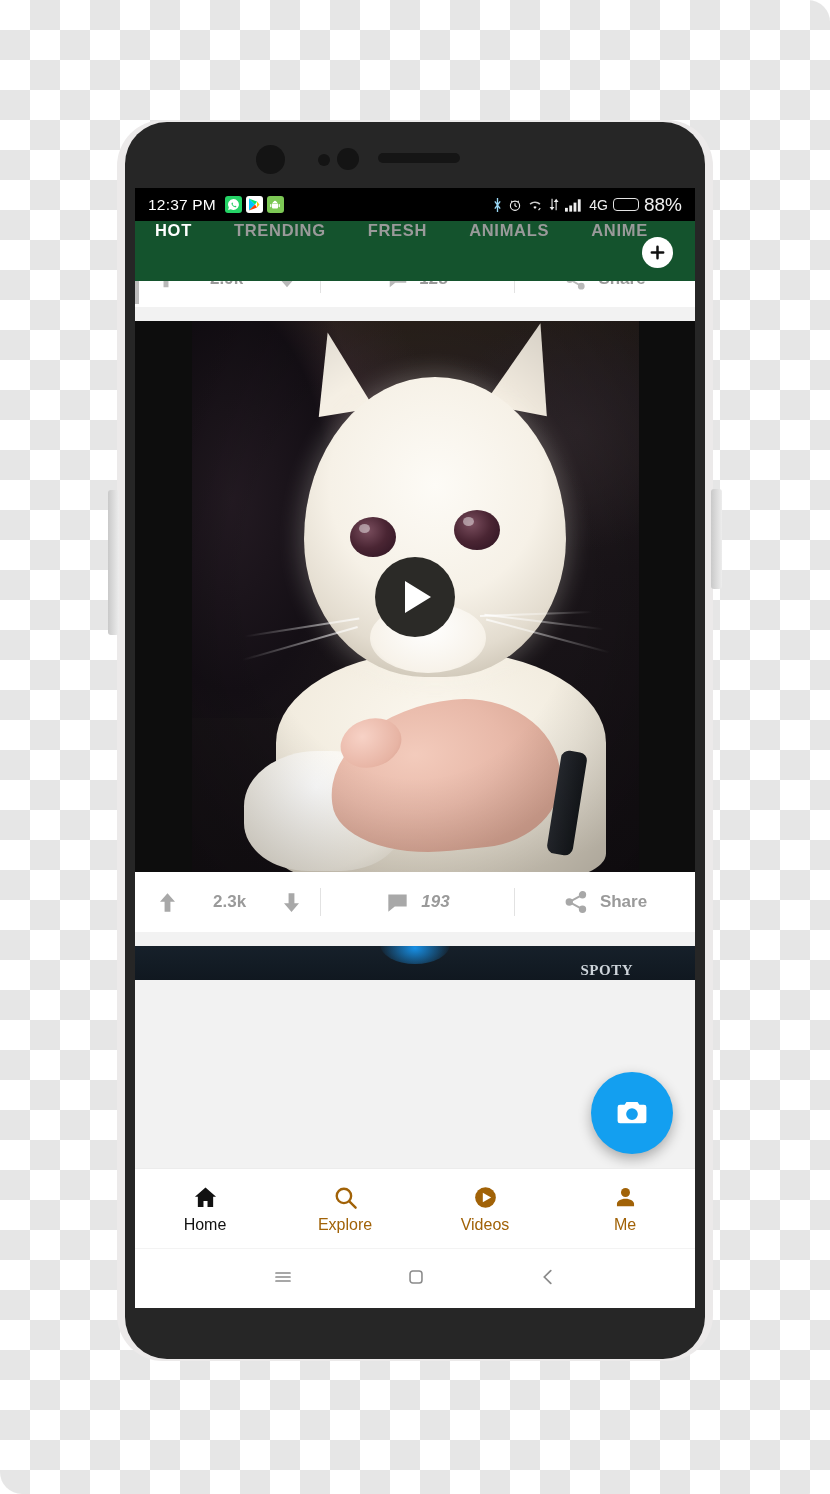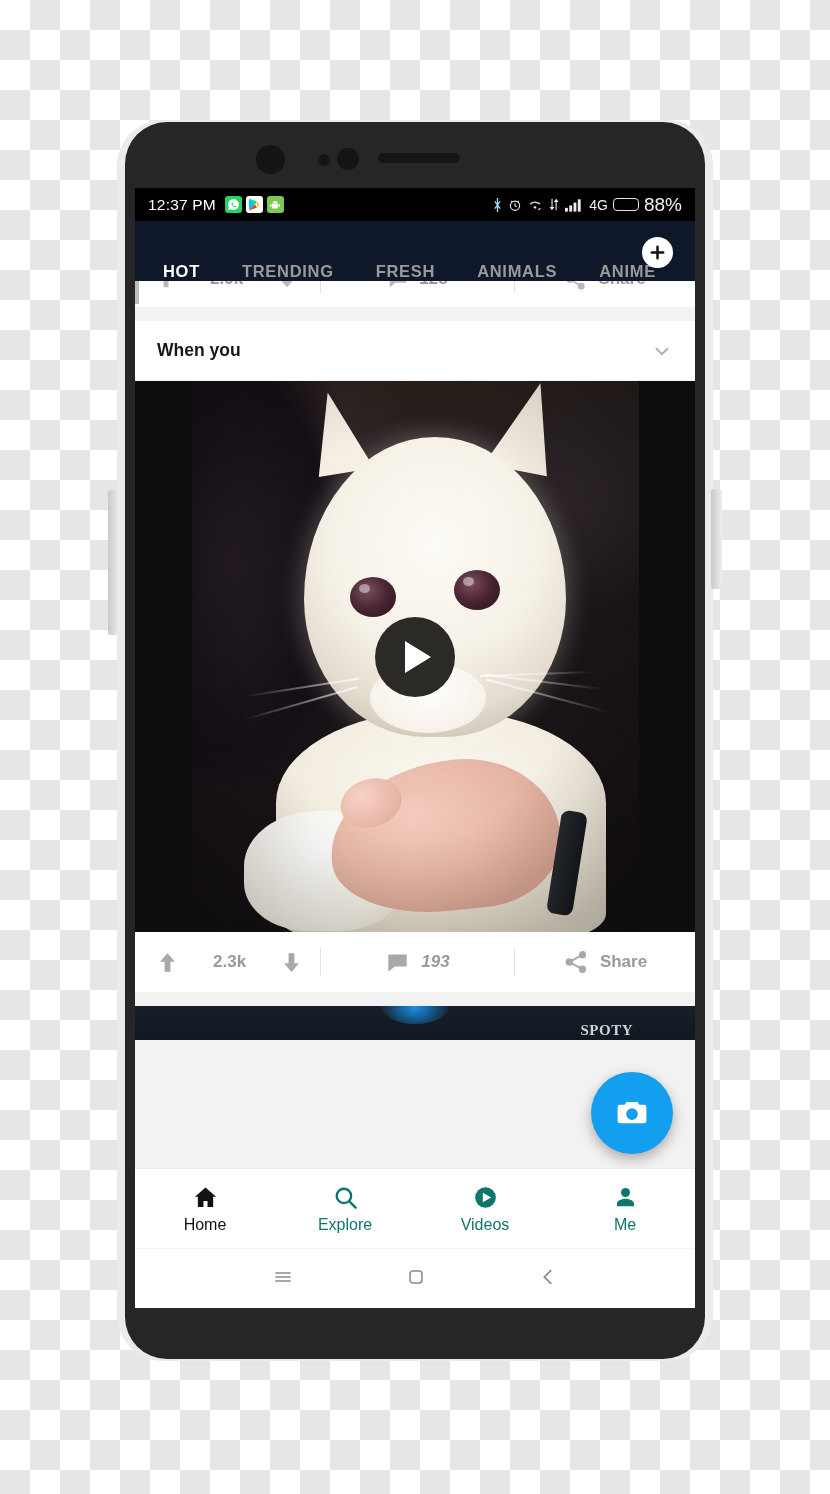--- a/index.html
+++ b/index.html
@@ -13,20 +13,21 @@
   
   #canvas {
     position:relative;
     width:830px; height:1494px;
     background-color:#ffffff;
     background-image:
       linear-gradient(45deg,#e6e6e6 25%,transparent 25%,transparent 75%,#e6e6e6 75%),
       linear-gradient(45deg,#e6e6e6 25%,transparent 25%,transparent 75%,#e6e6e6 75%);
     background-size:60px 60px;
     background-position:0 0, 30px 30px;
+    border-radius:22px;
   }
 
   
   #phone-outline {
     position:absolute;
     left:117px; top:120px;
     width:596px; height:1241px;
     background:#eceaea;
     border-radius:46px;
   }
@@ -107,23 +108,23 @@
   #battery-shell {
     width:26px; height:13px;
     border:1.6px solid #e3e3e3; border-radius:4px;
     position:relative; padding:1.4px;
   }
   #battery-fill { height:100%; width:86%; background:#e3e3e3; border-radius:1.5px; }
   #battery-pct { font-size:19px; }
 
   
   #tab-bar {
-    height:60px; background:#0f172a;
-    display:flex; align-items:flex-end;
-    padding-left:28px;
+    height:60px; background:#14532d;
+    display:flex; align-items:flex-start;
+    padding-left:20px;
     position:relative;
     flex:0 0 auto;
     overflow:hidden;
   }
   .tab {
     color:#9a9a9a; font-size:16.5px; font-weight:bold;
     letter-spacing:.7px; margin-right:42px;
     white-space:nowrap;
   }
   .tab.active { color:#ffffff; }
@@ -322,21 +323,21 @@
   
   #bottom-nav {
     height:80px; background:#fff;
     display:flex; border-top:1px solid #ececec;
     flex:0 0 auto;
     position:relative; z-index:6;
   }
   .nav-item {
     flex:1 1 0; display:flex; flex-direction:column;
     align-items:center; justify-content:center; gap:5px;
-    color:#0f766e;
+    color:#a16207;
   }
   .nav-item.active { color:#111111; }
   .nav-label { font-size:16px; }
 
   
   #sys-bar {
     height:60px; background:#fff;
     display:flex; align-items:center; justify-content:center;
     gap:110px; flex:0 0 auto;
     border-top:1px solid #f3f3f3;
@@ -459,28 +460,20 @@
             <span>Share</span>
           </div>
         </div>
         <div id="feed-scroll-thumb"></div>
       </div>
 
       <div class="gap"></div>
 
       <div class="post">
 
-        <div class="post-header">
-          <span class="post-title">When you</span>
-          <span class="post-collapse">
-            <svg class="chev" width="22" height="22" viewBox="0 0 24 24" fill="none" stroke="#aeaeae" stroke-width="2.1" stroke-linecap="round">
-                <path d="M6 9.5l6 6 6-6"></path>
-              </svg>
-          </span>
-        </div>
 
         <div class="post-media">
           <div class="media-inner">
             <div class="cat-bg"></div>
             <div class="cat-dark-left"></div>
             <div class="cat-body"></div>
             <div class="ear ear-l"></div>
             <div class="ear ear-r"></div>
             <div class="cat-head"></div>
             <div class="eye eye-l"></div>

